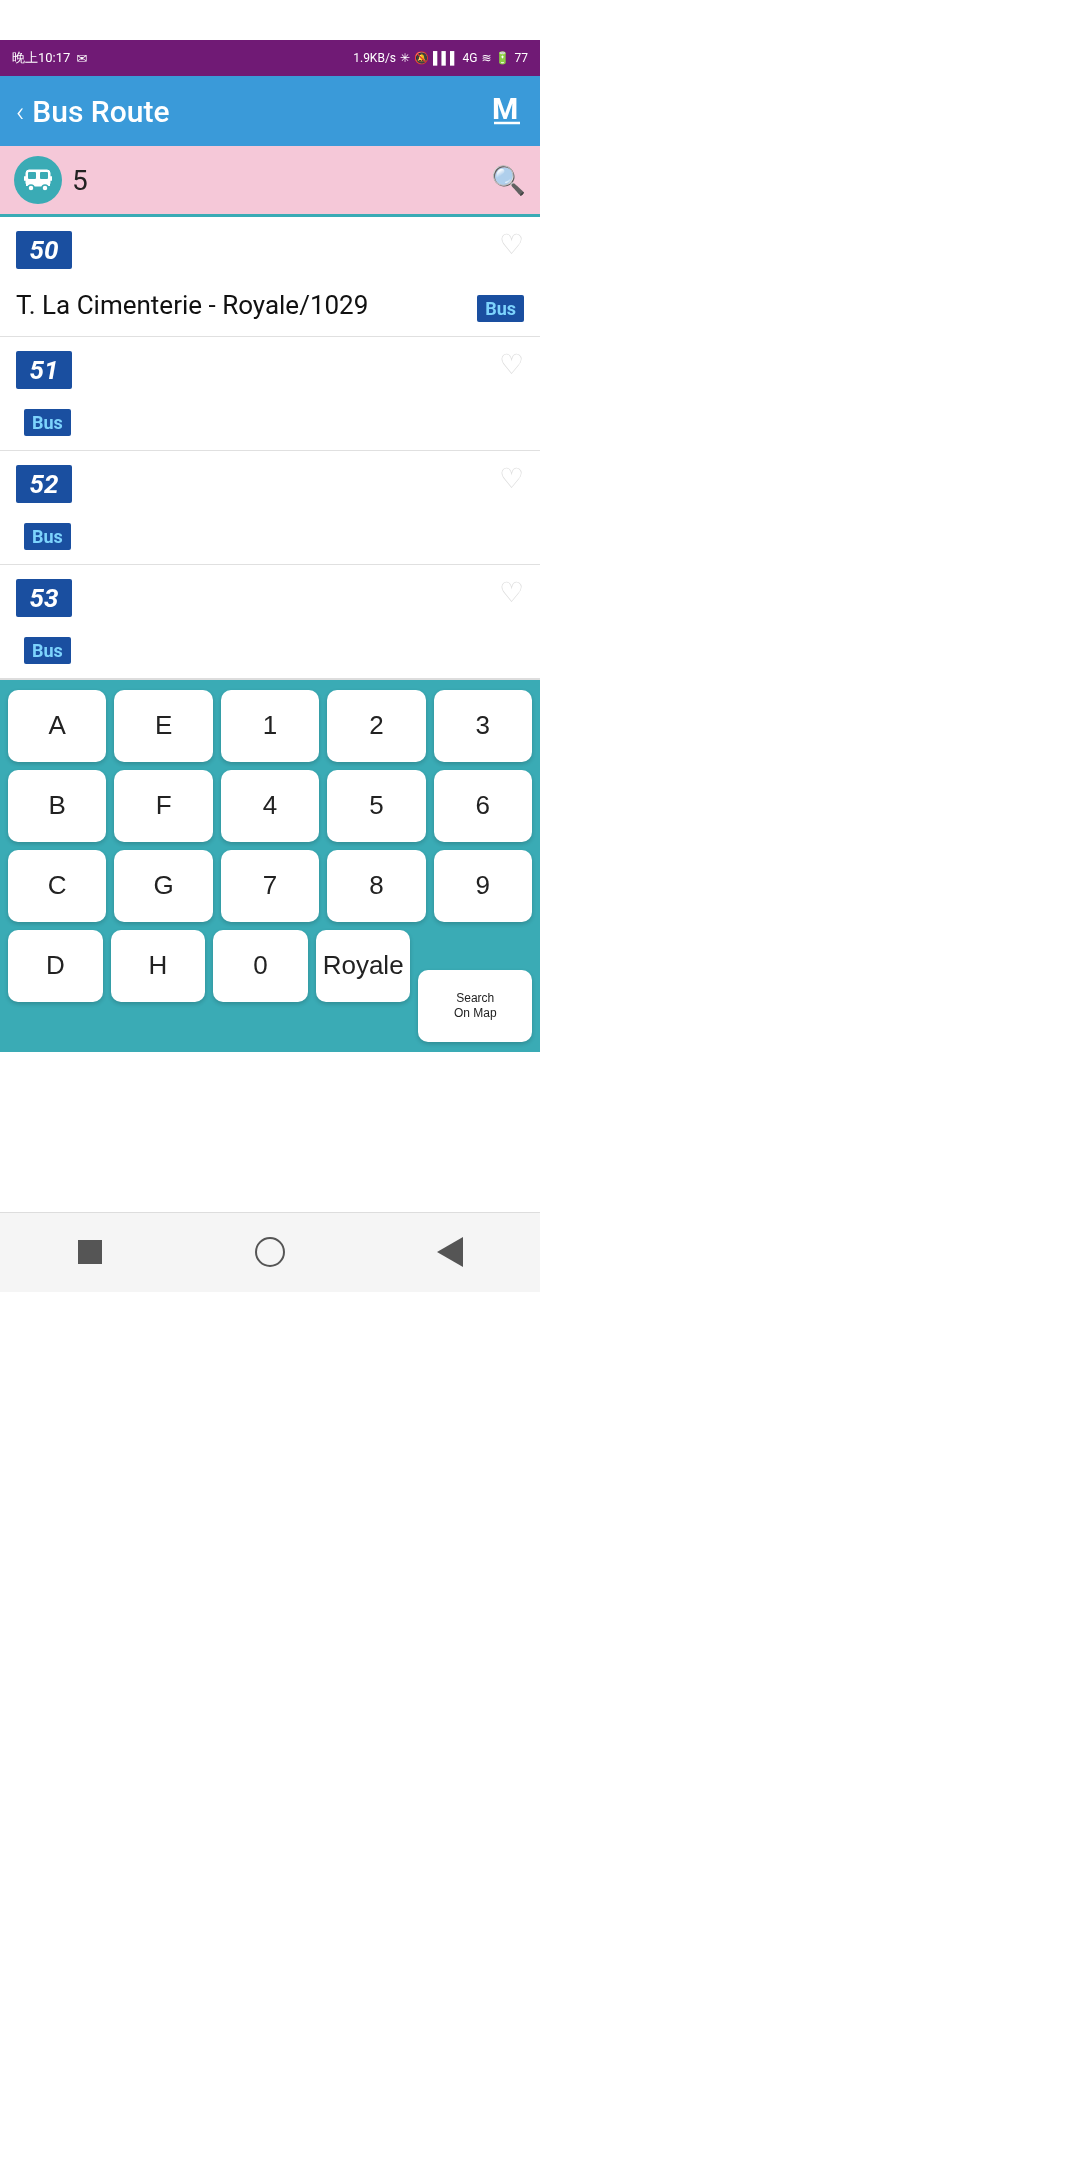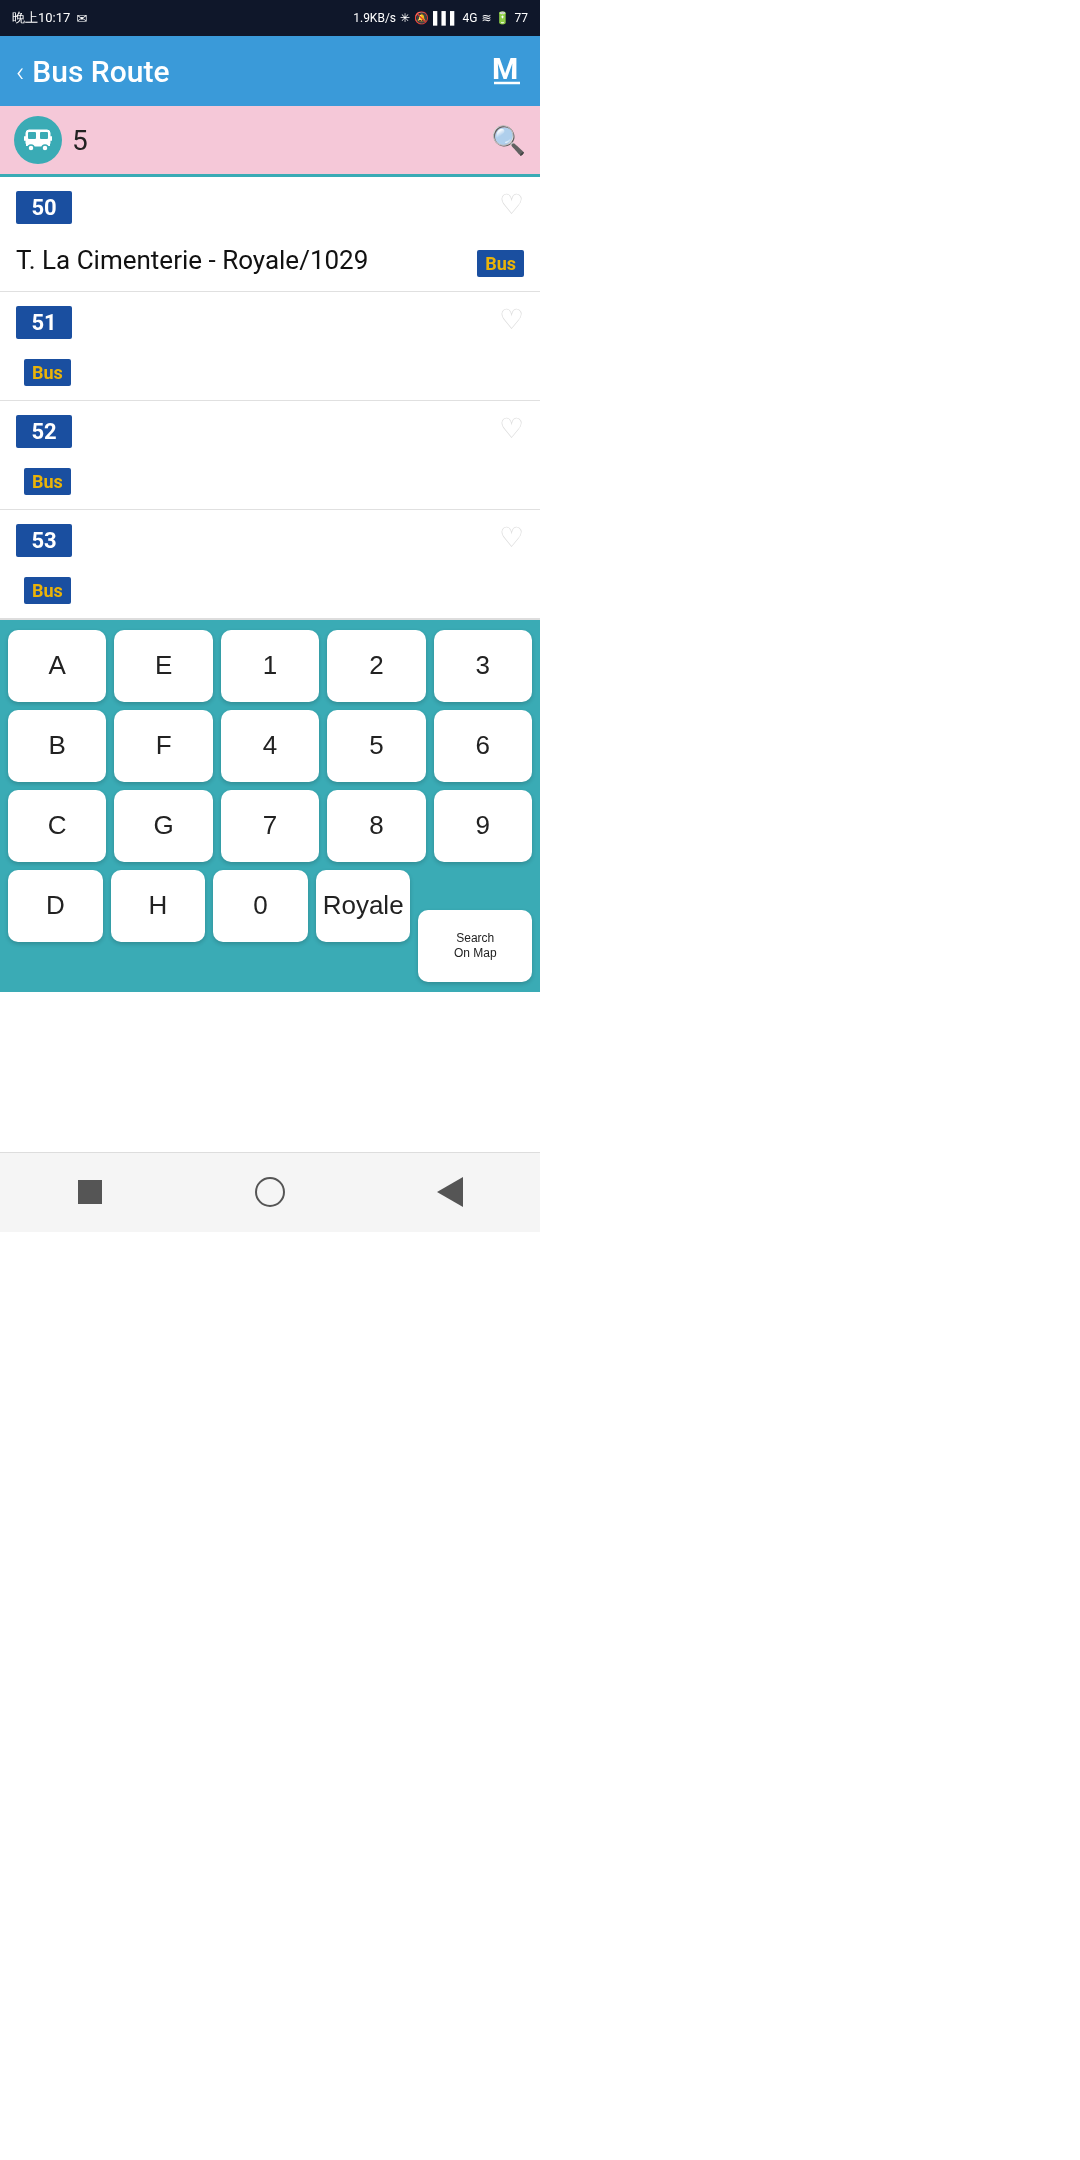--- a/index.html
+++ b/index.html
@@ -7,28 +7,29 @@
     body {
       width: 540px;
       min-height: 1080px;
       font-family: 'Roboto', Arial, sans-serif;
       background: #fff;
       overflow-x: hidden;
     }
 
     
     .status-bar {
-      background: #0f172a;
+      background: #701a75;
       height: 36px;
       display: flex;
       align-items: center;
       justify-content: space-between;
       padding: 1px 12px;
       color: #fff;
       font-size: 13px;
+      margin-top: 40px;
     }
     .status-left { display: flex; align-items: center; gap: 6px; }
     .status-right { display: flex; align-items: center; gap: 4px; font-size: 12px; text-align: right; }
 
     
     .app-bar {
       background: #3a9ad9;
       height: 70px;
       display: flex;
       align-items: center;
@@ -106,26 +107,27 @@
     }
     .route-item-header {
       display: flex;
       align-items: flex-start;
       justify-content: space-between;
       margin-bottom: 4px;
     }
     .route-number-box {
       background: #1a4fa0;
       color: #fff;
-      font-size: 22px;
+      font-size: 26px;
       font-weight: 700;
       padding: 4px 10px;
       border-radius: 2px;
       min-width: 56px;
       text-align: center;
+      font-style: italic;
     }
     .route-heart {
       font-size: 28px;
       color: #ddd;
       line-height: 1;
     }
     .route-name-row {
       display: flex;
       align-items: flex-end;
       justify-content: space-between;
@@ -133,21 +135,21 @@
     }
     .route-name {
       font-size: 26px;
       color: #111;
       font-weight: 400;
       flex: 1;
       line-height: 1.25;
     }
     .bus-badge {
       background: #1a4fa0;
-      color: #eab308;
+      color: #7dd3fc;
       font-size: 18px;
       font-weight: 700;
       padding: 3px 8px;
       border-radius: 2px;
       align-self: flex-end;
       margin-left: 8px;
       flex-shrink: 0;
     }
 
     

